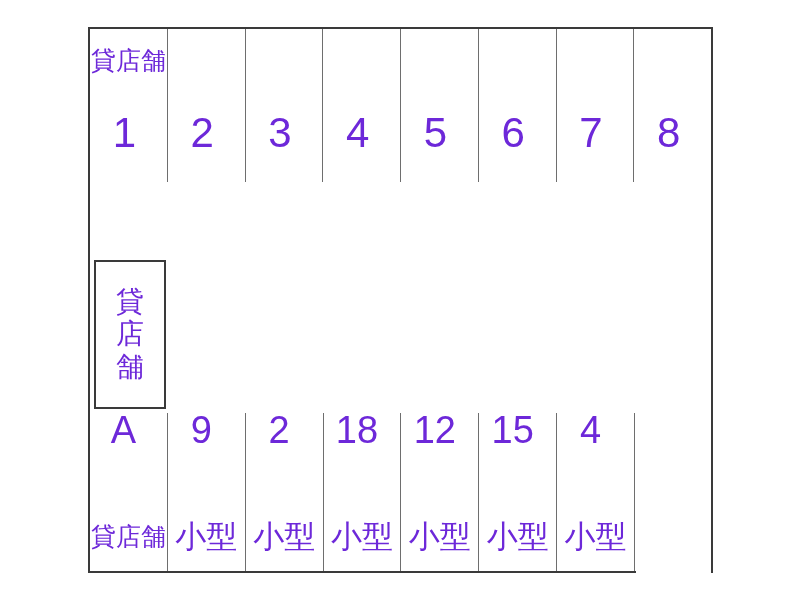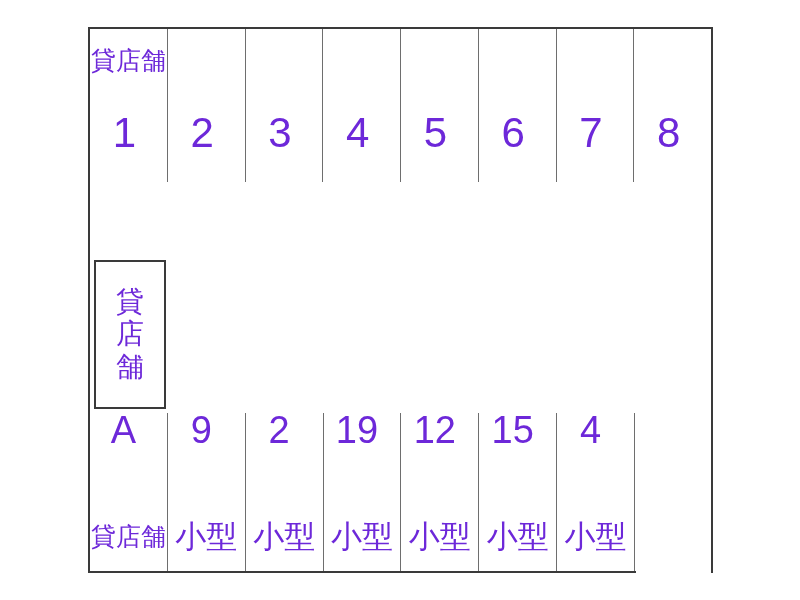--- a/index.html
+++ b/index.html
@@ -87,21 +87,21 @@
       </div>
       <div class="bottom-cell">
         <div class="bottom-number">9</div>
         <div class="bottom-type">小型</div>
       </div>
       <div class="bottom-cell">
         <div class="bottom-number">2</div>
         <div class="bottom-type">小型</div>
       </div>
       <div class="bottom-cell">
-        <div class="bottom-number">19</div>
+        <div class="bottom-number">18</div>
         <div class="bottom-type">小型</div>
       </div>
       <div class="bottom-cell">
         <div class="bottom-number">12</div>
         <div class="bottom-type">小型</div>
       </div>
       <div class="bottom-cell">
         <div class="bottom-number">15</div>
         <div class="bottom-type">小型</div>
       </div>

